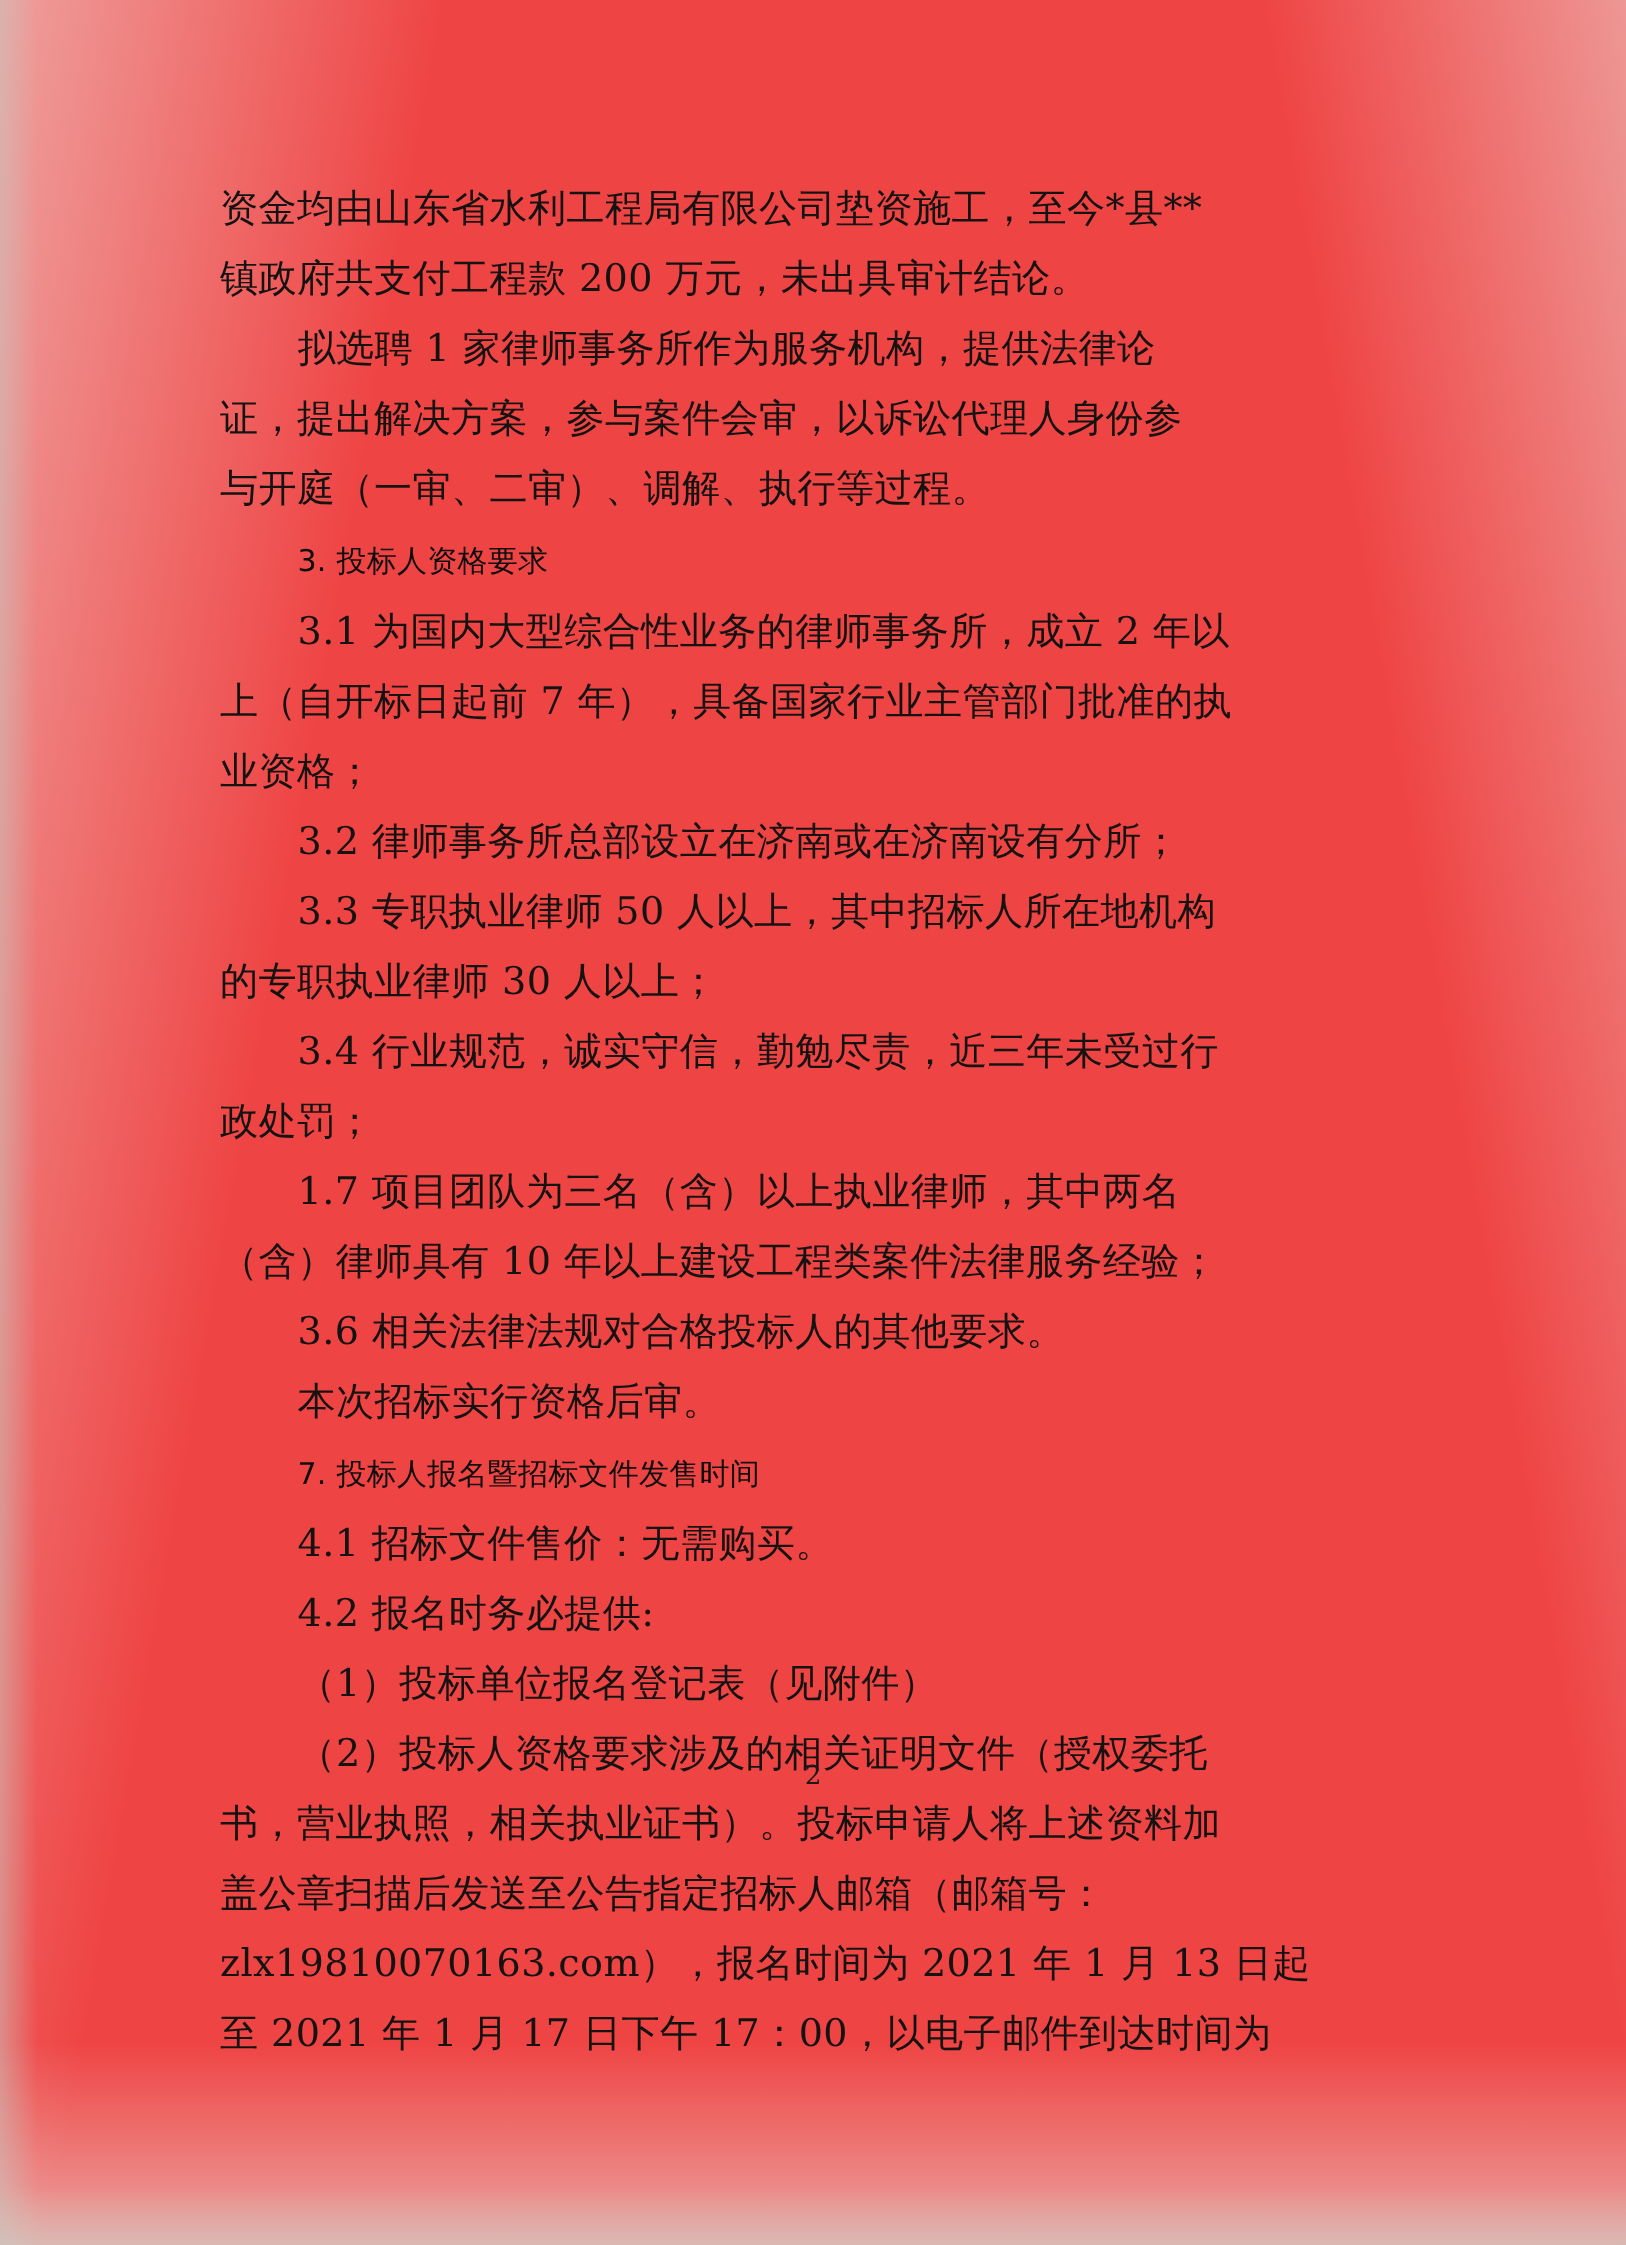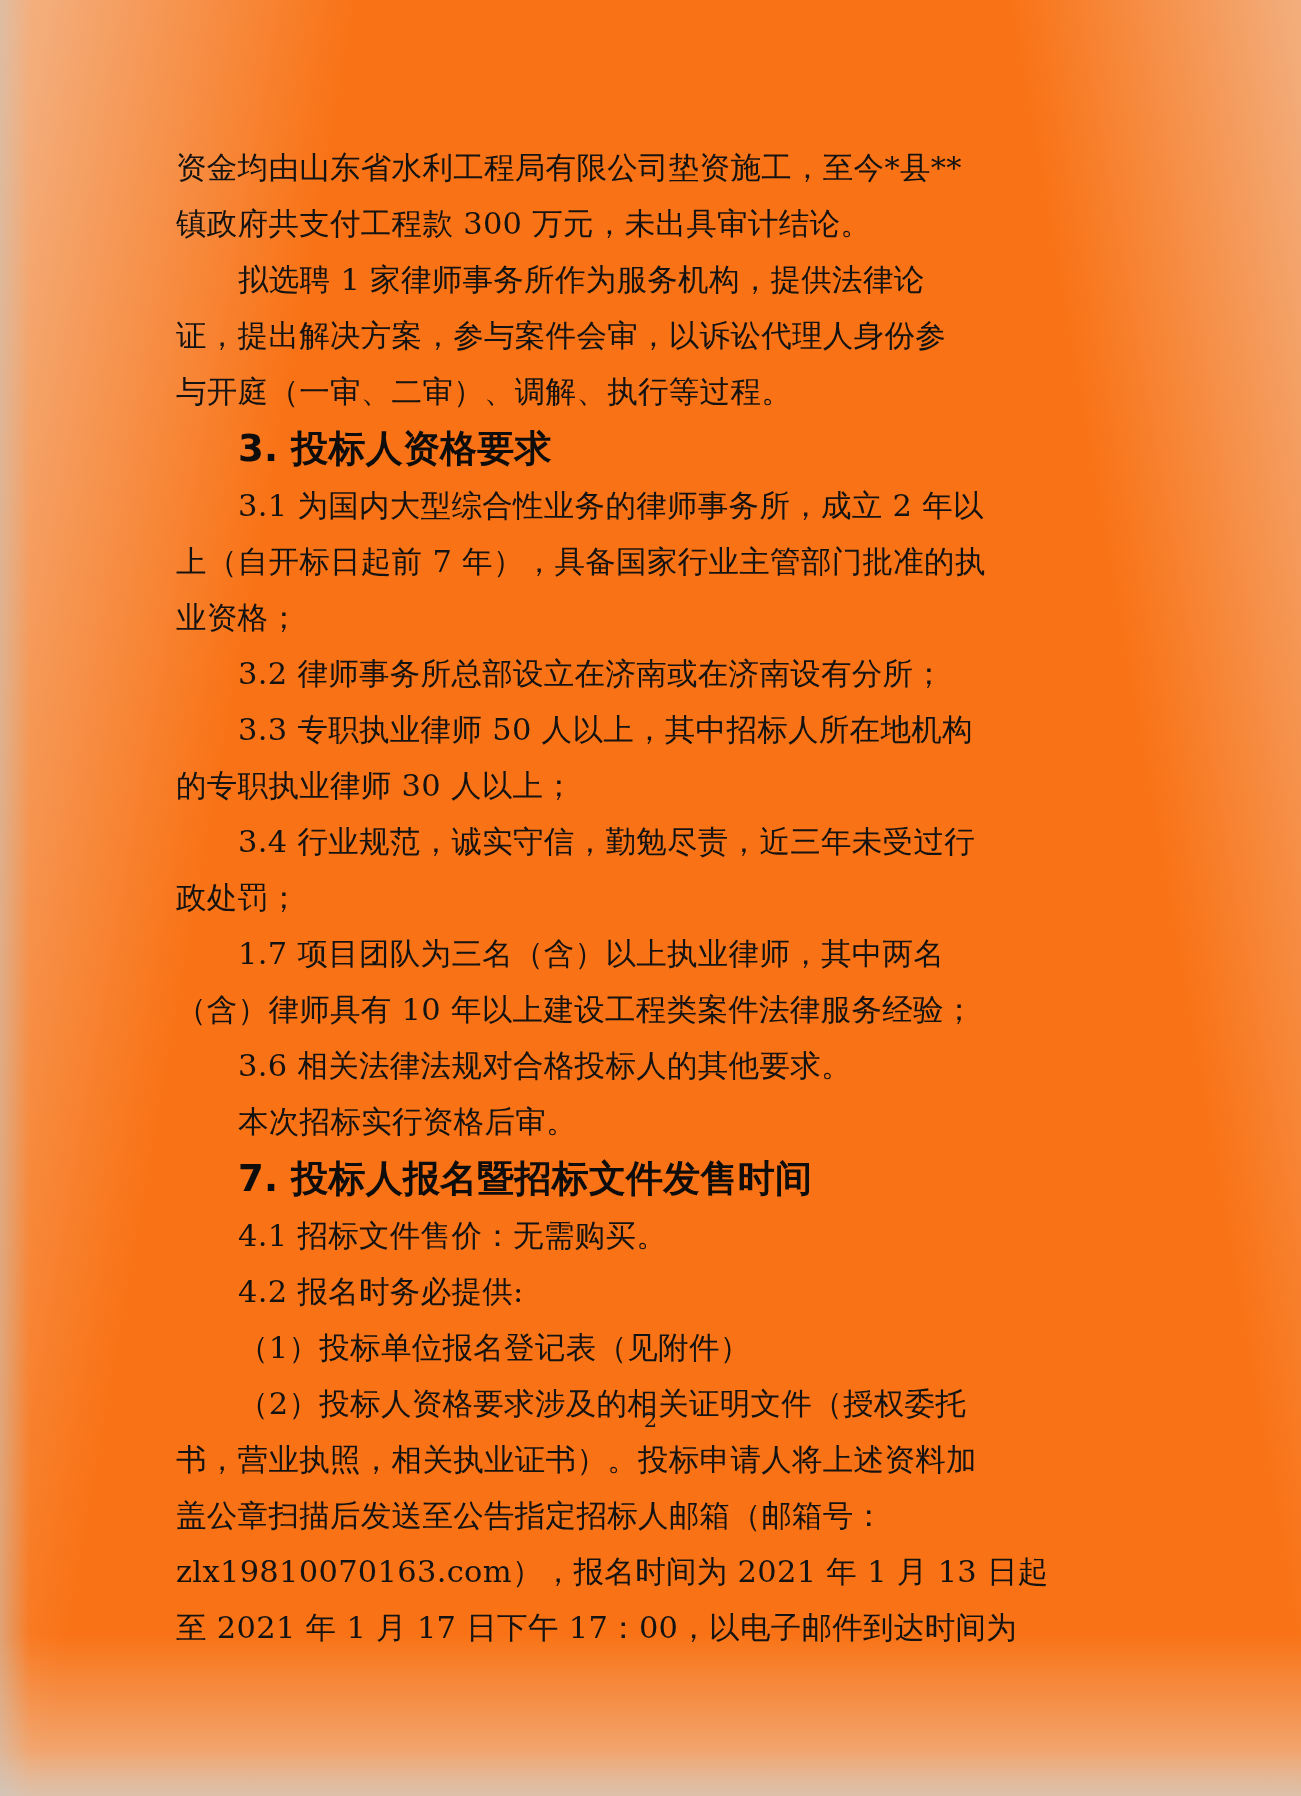--- a/index.html
+++ b/index.html
@@ -4,21 +4,21 @@
 <style>
   html, body {
     margin: 0;
     padding: 0;
     background: #ffffff;
   }
   .page {
     position: relative;
     width: 1301px;
     height: 1796px;
-    background: #f97316;
+    background: #ef4444;
     overflow: hidden;
     font-family: "DejaVu Serif", serif;
     color: #12110f;
   }
   
   .page::before {
     content: "";
     position: absolute;
     inset: 0;
     background:
@@ -39,22 +39,22 @@
     letter-spacing: 0.3px;
     white-space: pre;
     font-family: "DejaVu Serif", serif;
     color: #151311;
   }
   .indent {
     text-indent: 62px;
   }
   .heading {
     font-family: "DejaVu Sans", sans-serif;
-    font-weight: bold;
-    font-size: 37px;
+    font-weight: normal;
+    font-size: 24px;
     line-height: 58px;
     text-indent: 62px;
     letter-spacing: 0.2px;
     color: #0e0d0c;
   }
   .pagenum {
     position: absolute;
     left: 0;
     right: 0;
     top: 1408px;
@@ -83,21 +83,21 @@
   }
 </style>
 </head>
 <body>
 
 <div class="page">
   <div class="shadow-left"></div>
 
   <div class="content">
     <div class="line">资金均由山东省水利工程局有限公司垫资施工，至今*县**</div>
-    <div class="line">镇政府共支付工程款 300 万元，未出具审计结论。</div>
+    <div class="line">镇政府共支付工程款 200 万元，未出具审计结论。</div>
     <div class="line indent">拟选聘 1 家律师事务所作为服务机构，提供法律论</div>
     <div class="line">证，提出解决方案，参与案件会审，以诉讼代理人身份参</div>
     <div class="line">与开庭（一审、二审）、调解、执行等过程。</div>
     <div class="heading">3. 投标人资格要求</div>
     <div class="line indent">3.1 为国内大型综合性业务的律师事务所，成立 2 年以</div>
     <div class="line">上（自开标日起前 7 年），具备国家行业主管部门批准的执</div>
     <div class="line">业资格；</div>
     <div class="line indent">3.2 律师事务所总部设立在济南或在济南设有分所；</div>
     <div class="line indent">3.3 专职执业律师 50 人以上，其中招标人所在地机构</div>
     <div class="line">的专职执业律师 30 人以上；</div>

